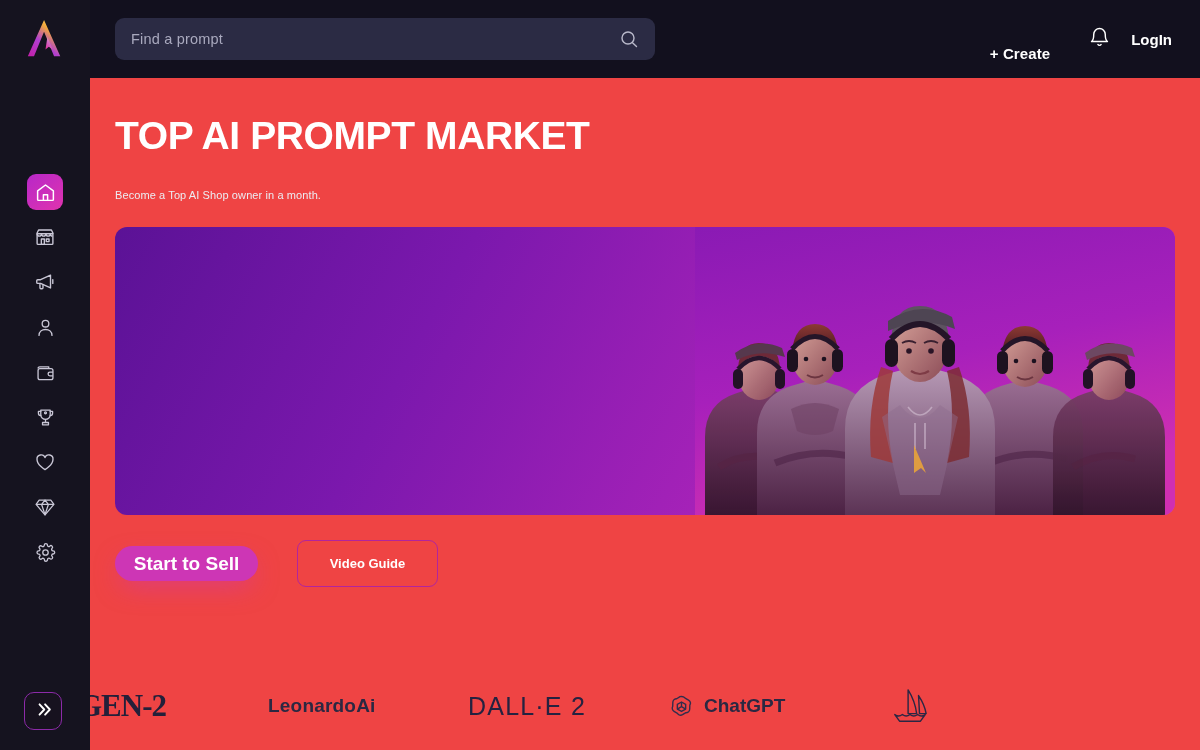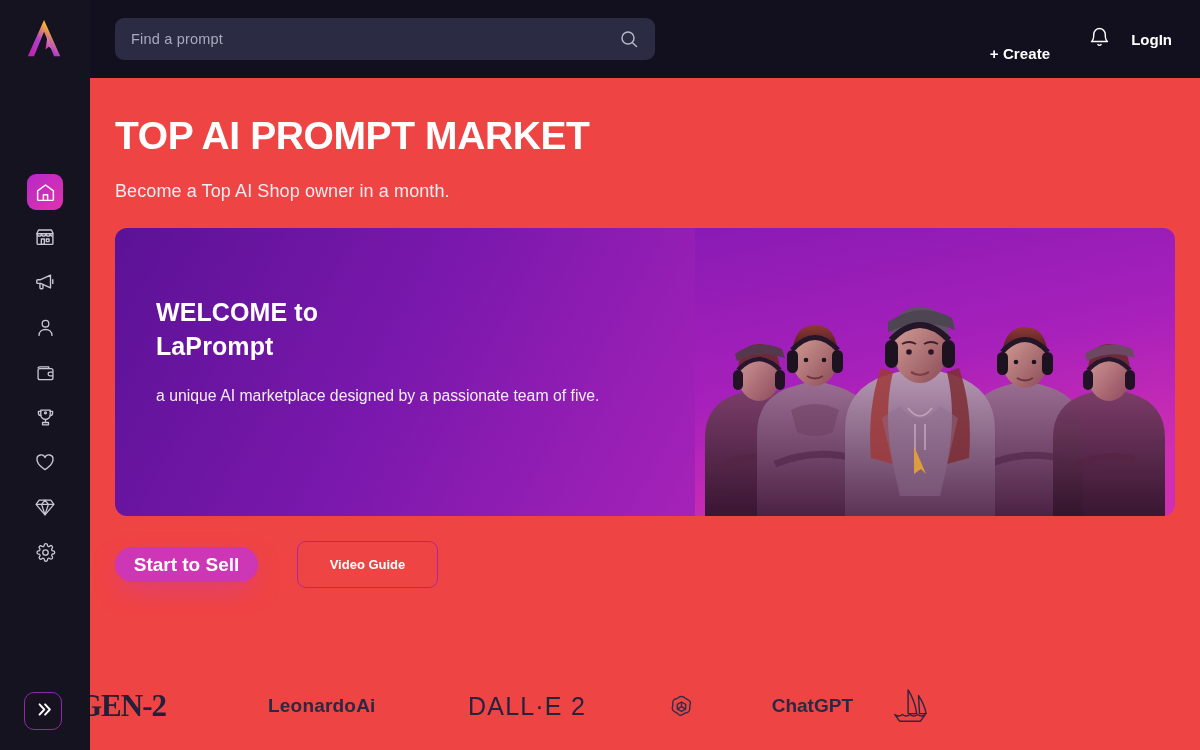--- a/index.html
+++ b/index.html
@@ -98,22 +98,22 @@
     padding: 38px 25px 0 25px;
     overflow: hidden;
   }
   .page-title {
     color: #ffffff;
     font-size: 39px; font-weight: bold;
     letter-spacing: -0.4px;
     line-height: 1;
   }
   .page-subtitle {
-    margin-top: 26px;
-    color: #ececf2; font-size: 18px; letter-spacing: .1px;
+    margin-top: 34px;
+    color: #ececf2; font-size: 11px; letter-spacing: .1px;
   }
 
   
   .banner {
     margin-top: 26px;
     width: 1060px; height: 288px;
     border-radius: 12px;
     position: relative; overflow: hidden;
     background: linear-gradient(118deg, #5b1296 0%, #7b18ad 30%, #a522b8 60%, #c62bae 80%, #d63ab3 100%);
   }
@@ -154,21 +154,21 @@
   }
   .partner {
     color: #252238; display: flex; align-items: center; gap: 9px;
     flex: 0 0 auto;
   }
   .partner svg { display: block; }
   .p-gen2 { width: 190px; margin-left: -14px; font-family: "Liberation Serif", serif; font-size: 31px; font-weight: bold; letter-spacing: -1px; color: #23203a; }
   .p-leo   { width: 200px; font-size: 19px; font-weight: bold; color: #2b2842; letter-spacing: .2px; }
   .p-sd    { width: 245px; font-size: 19px; font-weight: bold; color: #2b2842; }
   .p-dalle { width: 200px; font-size: 25px; color: #252240; letter-spacing: 1.2px; }
-  .p-gpt   { width: 185px; font-size: 19px; font-weight: bold; color: #2b2842; justify-content: space-between; }
+  .p-gpt   { width: 185px; font-size: 19px; font-weight: bold; color: #2b2842; }
   .p-mj    { width: 80px; display: flex; justify-content: flex-end; }
 </style>
 </head>
 <body>
 
 <div class="app">
 
   <nav class="sidebar">
     <div style="height:78px"></div>
     <div class="side-items">
@@ -318,25 +318,20 @@
       <button class="login-btn">LogIn</button>
     </div>
   </header>
 
   <main class="main">
 
     <h1 class="page-title">TOP AI PROMPT MARKET</h1>
     <p class="page-subtitle">Become a Top AI Shop owner in a month.</p>
 
     <section class="banner">
-      <div class="banner-copy">
-        <div class="banner-title">WELCOME to
-LaPrompt</div>
-        <div class="banner-desc">a unique AI marketplace designed by a passionate team of five.</div>
-      </div>
 
       <div class="banner-art">
         <svg width="480" height="288" viewBox="0 0 480 288">
           <defs>
             <linearGradient id="bgp" x1="0" y1="0" x2="0.35" y2="1">
               <stop offset="0%" stop-color="#8a1ab4"></stop>
               <stop offset="55%" stop-color="#a720bb"></stop>
               <stop offset="100%" stop-color="#cf2fb2"></stop>
             </linearGradient>
             <linearGradient id="hood" x1="0" y1="0" x2="0" y2="1">

